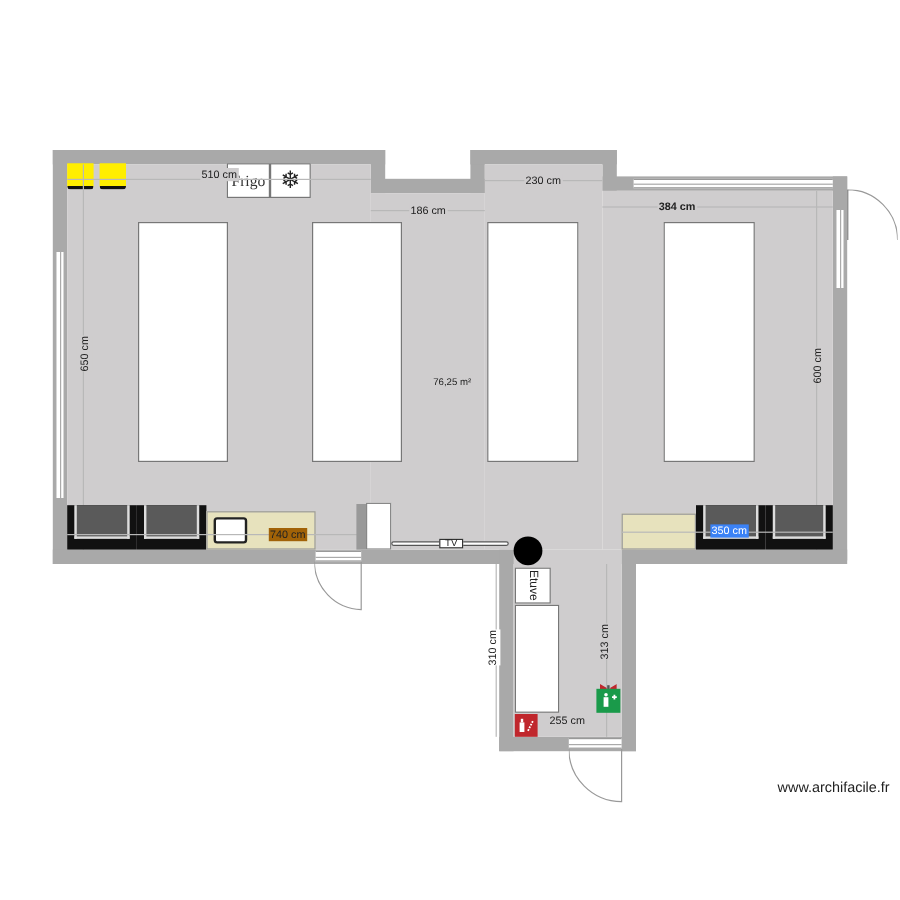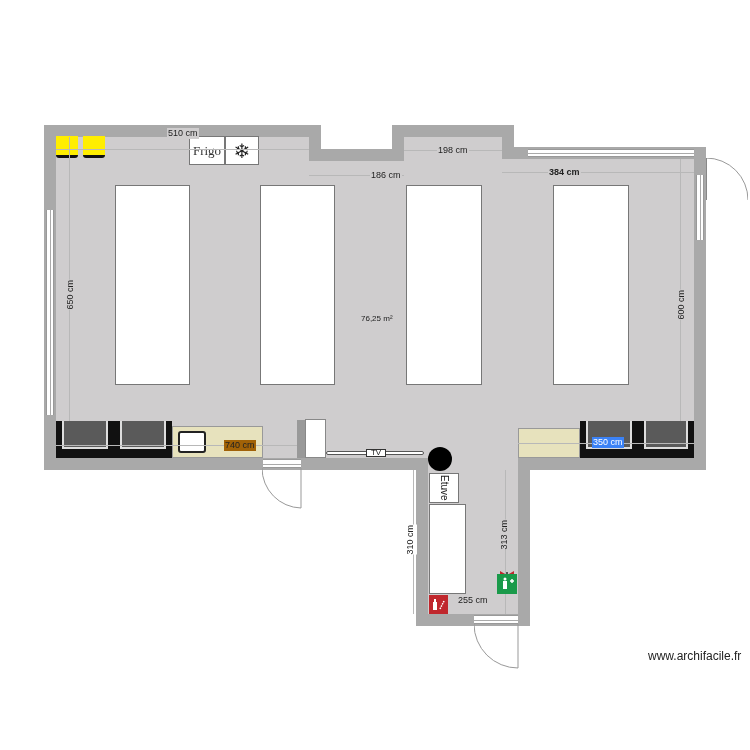--- a/index.html
+++ b/index.html
@@ -76,27 +76,27 @@
 <div class="abs" style="left:83px;top:136px;width:22px;height:19px;background:#ffee00;border-bottom:3px solid #111;border-radius:0 0 3px 3px;"></div>
 
 <div class="abs" style="left:189px;top:136px;width:36px;height:29px;background:#fff;border:1px solid #777;box-sizing:border-box;display:flex;align-items:center;justify-content:center;">
   <span style="font-family:'Liberation Serif',serif;font-size:13px;color:#333;">Frigo</span>
 </div>
 <div class="abs" style="left:225px;top:136px;width:34px;height:29px;background:#fff;border:1px solid #777;box-sizing:border-box;display:flex;align-items:center;justify-content:center;">
   <span style="font-size:20px;line-height:20px;color:#222;">❄</span>
 </div>
 
 <div class="abs dimline" style="left:56px;top:149px;width:253px;height:1px;"></div>
-<span class="abs dim" style="left:167px;top:128px;text-align:right;">510 cm</span>
+<span class="abs dim" style="left:167px;top:140px;text-align:right;">510 cm</span>
 
 <div class="abs dimline" style="left:309px;top:175px;width:95px;height:1px;"></div>
-<span class="abs dim" style="left:341px;top:170px;margin-left:29px;">186 cm</span>
+<span class="abs dim" style="left:341px;top:170px;">186 cm</span>
 
 <div class="abs dimline" style="left:404px;top:150px;width:98px;height:1px;"></div>
-<span class="abs dim" style="left:437px;top:145px;">198 cm</span>
+<span class="abs dim" style="left:437px;top:145px;">230 cm</span>
 
 <div class="abs dimline" style="left:502px;top:172px;width:192px;height:1px;"></div>
 <span class="abs dim" style="left:548px;top:167px;font-weight:bold;">384 cm</span>
 
 <div class="abs dimline" style="left:69px;top:137px;width:1px;height:321px;"></div>
 <span class="abs dim vert" style="left:64px;top:280px;">650 cm</span>
 
 <div class="abs dimline" style="left:680px;top:159px;width:1px;height:299px;"></div>
 <span class="abs dim vert" style="left:675px;top:290px;">600 cm</span>
 

